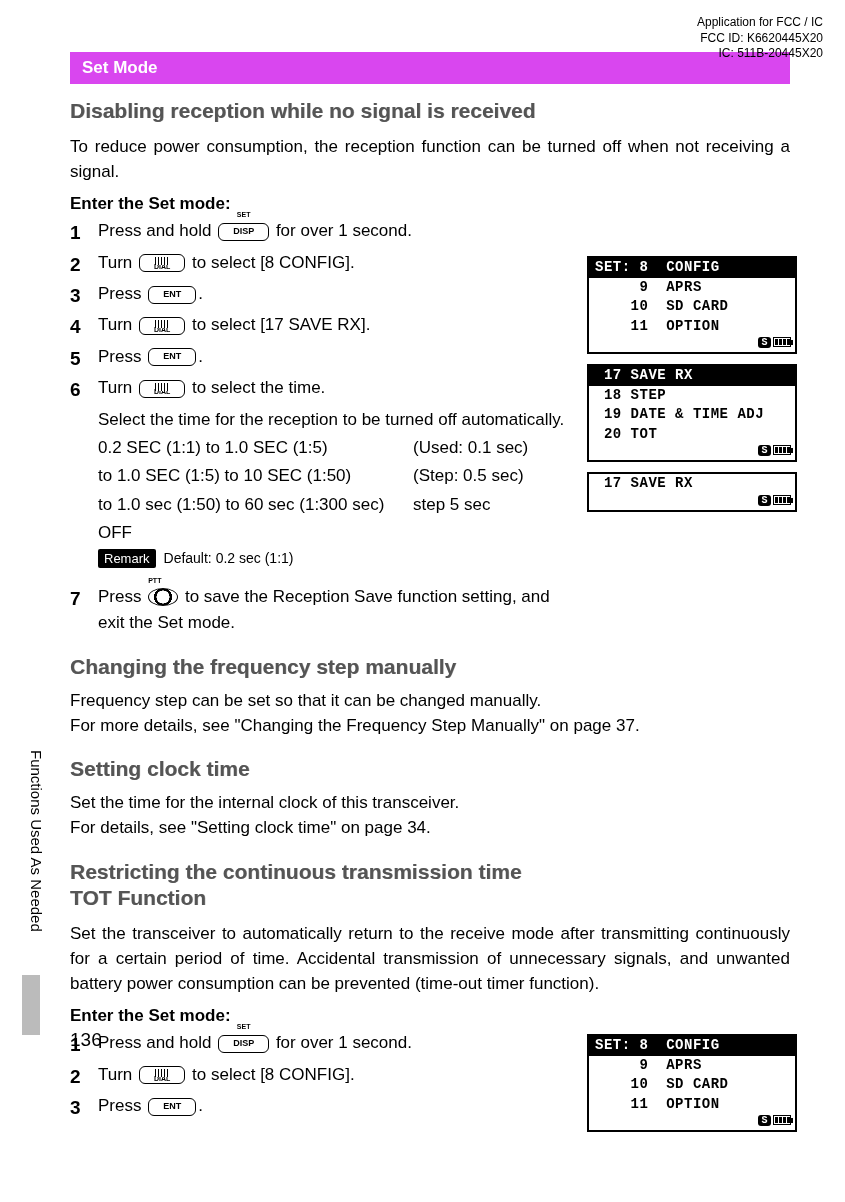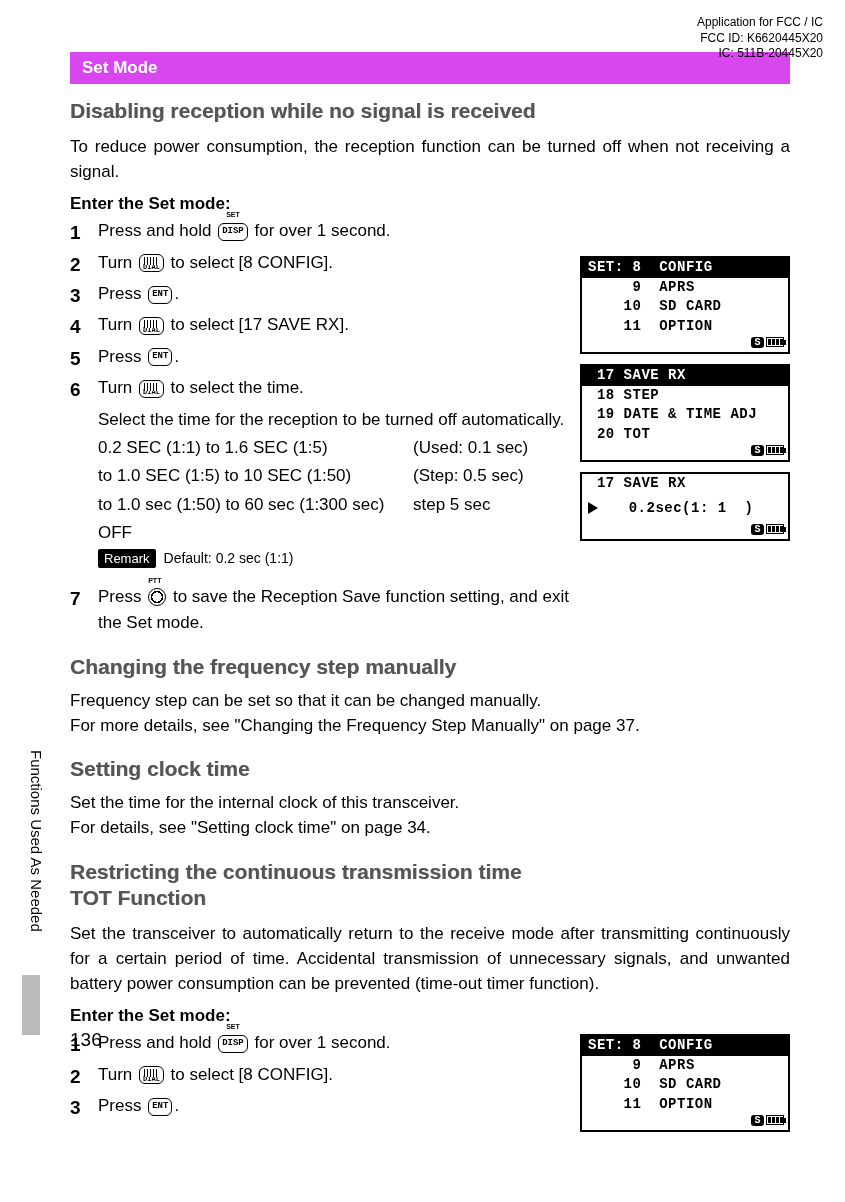--- a/index.html
+++ b/index.html
@@ -12,38 +12,38 @@
   .bold-line { font-weight: bold; font-size: 17px; margin-top: 10px; }
   .steps { margin-top: 4px; }
   .step { display: flex; align-items: flex-start; font-size: 17px; line-height: 1.55; margin-bottom: 2px; }
   .step-num { font-weight: bold; width: 28px; font-size: 19px; flex-shrink: 0; }
   .step-body { flex: 1; }
   .sub-item { margin-left: 28px; font-size: 17px; line-height: 1.55; margin-bottom: 2px; }
   .sub-row { display: flex; }
   .sub-left { width: 315px; }
   .remark { display:inline-block; background:#000; color:#fff; font-size:13px; padding:2px 6px; border-radius:2px; margin-left:28px; }
   .remark-text { font-size:14px; margin-left:8px; }
-  .key-icon { display:inline-flex; align-items:center; justify-content:center; vertical-align:middle; border:1.5px solid #000; border-radius:6px; height:18px; padding: 0 3px; font-size:9px; font-weight:bold; margin:0 2px; position:relative;font-family:Liberation Mono, monospace; }
+  .key-icon { display:inline-flex; align-items:center; justify-content:center; vertical-align:middle; border:1.5px solid #000; border-radius:6px; height:18px; padding: 0 14px; font-size:9px; font-weight:bold; margin:0 2px; position:relative; }
   .dial-icon::before { content:""; display:block; width:14px; height:8px; background: repeating-linear-gradient(90deg,#000 0 1.5px,#fff 1.5px 3px); position:absolute; top:2px; }
   .dial-icon { padding-top:8px; font-size:7px; }
   .ptt-icon { border-radius:50%; width:18px; height:18px; font-size:0; background: radial-gradient(circle,#fff 40%,#000 41% 55%,#fff 56%); }
   .ptt-wrap { display:inline-block; position:relative; }
   .ptt-label { position:absolute; top:-8px; left:2px; font-size:7px; font-weight:bold;}
   .set-label { position:absolute; top:-8px; left:50%;transform:translateX(-50%); font-size:7px; font-weight:bold;}
   .disp-wrap { display:inline-block; position:relative; }
   .lcd { border:2.5px solid #000; width:210px; font-family: "Courier New", monospace; font-weight:bold; font-size:14px; letter-spacing:0.5px; margin-bottom:10px; position:relative; padding-bottom:4px;}
   .lcd-row { padding: 1px 6px; white-space:pre; line-height:1.25;}
   .lcd-inv { background:#000; color:#fff; }
   .lcd-footer { text-align:right; padding-right:4px; font-size:11px;}
   .s-icon { display:inline-block; background:#000; color:#fff; border-radius:3px; padding:0 3px; font-size:10px; margin-right:2px;}
   .batt { display:inline-block; width:18px; height:10px; border:1.5px solid #000; position:relative; vertical-align:middle;}
   .batt::after{content:"";position:absolute;right:-3px;top:2px;width:2px;height:5px;background:#000;}
   .batt-fill{display:flex;height:100%;}
   .batt-bar{flex:1;background:#000;margin:1px 0.5px;}
-  .lcd-col { position:absolute; right:55px; }
+  .lcd-col { position:absolute; right:48px; }
   .lcd-group-1 { top: 256px; }
   .lcd-group-2 { top: 1034px; }
   .arrow { display:inline-block; width:0;height:0;border-top:6px solid transparent;border-bottom:6px solid transparent;border-left:10px solid #000; margin-right:4px; vertical-align:middle;}
   .side-text { position:absolute; left:28px; top:750px; writing-mode: vertical-rl; font-size:15px; }
   .side-tab { position:absolute; left:22px; top:975px; width:18px; height:60px; background:#bbb;}
   .page-num { position:absolute; bottom:18px; left:70px; font-size:19px; }
   .content-left { width: 500px; }
   .step-wide .step-body { width: 490px; }
 </style>
 </head>
@@ -79,21 +79,20 @@
       <div class="lcd-row"> 20 TOT</div>
       <div class="lcd-footer"><span class="s-icon">S</span><span class="batt"><span class="batt-fill">
               <span class="batt-bar"></span>
               <span class="batt-bar"></span>
               <span class="batt-bar"></span>
               <span class="batt-bar"></span>
             </span></span></div>
     </div>
     <div class="lcd">
       <div class="lcd-row"> 17 SAVE RX</div>
-      <div class="lcd-row" style="padding-top:6px;padding-bottom:6px;"><span class="arrow"></span><span>   0.2sec(1: 1  )</span></div>
       <div class="lcd-footer"><span class="s-icon">S</span><span class="batt"><span class="batt-fill">
               <span class="batt-bar"></span>
               <span class="batt-bar"></span>
               <span class="batt-bar"></span>
               <span class="batt-bar"></span>
             </span></span></div>
     </div>
   </div>
 
   <div class="lcd-col lcd-group-2">
@@ -137,21 +136,21 @@
     <div class="step">
         <div class="step-num">5</div>
         <div class="step-body"><span>Press </span><span class="key-icon">ENT</span><span>.</span></div>
       </div>
     <div class="step">
         <div class="step-num">6</div>
         <div class="step-body"><span>Turn </span><span class="key-icon dial-icon">DIAL</span><span> to select the time.</span></div>
       </div>
     <div class="sub-item">Select the time for the reception to be turned off automatically.</div>
     <div class="sub-item sub-row">
-        <span class="sub-left">0.2 SEC (1:1) to 1.6 SEC (1:5)</span>
+        <span class="sub-left">0.2 SEC (1:1) to 1.0 SEC (1:5)</span>
         <span>(Used: 0.1 sec)</span>
       </div>
     <div class="sub-item sub-row">
         <span class="sub-left">to 1.0 SEC (1:5) to 10 SEC (1:50)</span>
         <span>(Step: 0.5 sec)</span>
       </div>
     <div class="sub-item sub-row">
         <span class="sub-left">to 1.0 sec (1:50) to 60 sec (1:300 sec)</span>
         <span>step 5 sec</span>
       </div>

